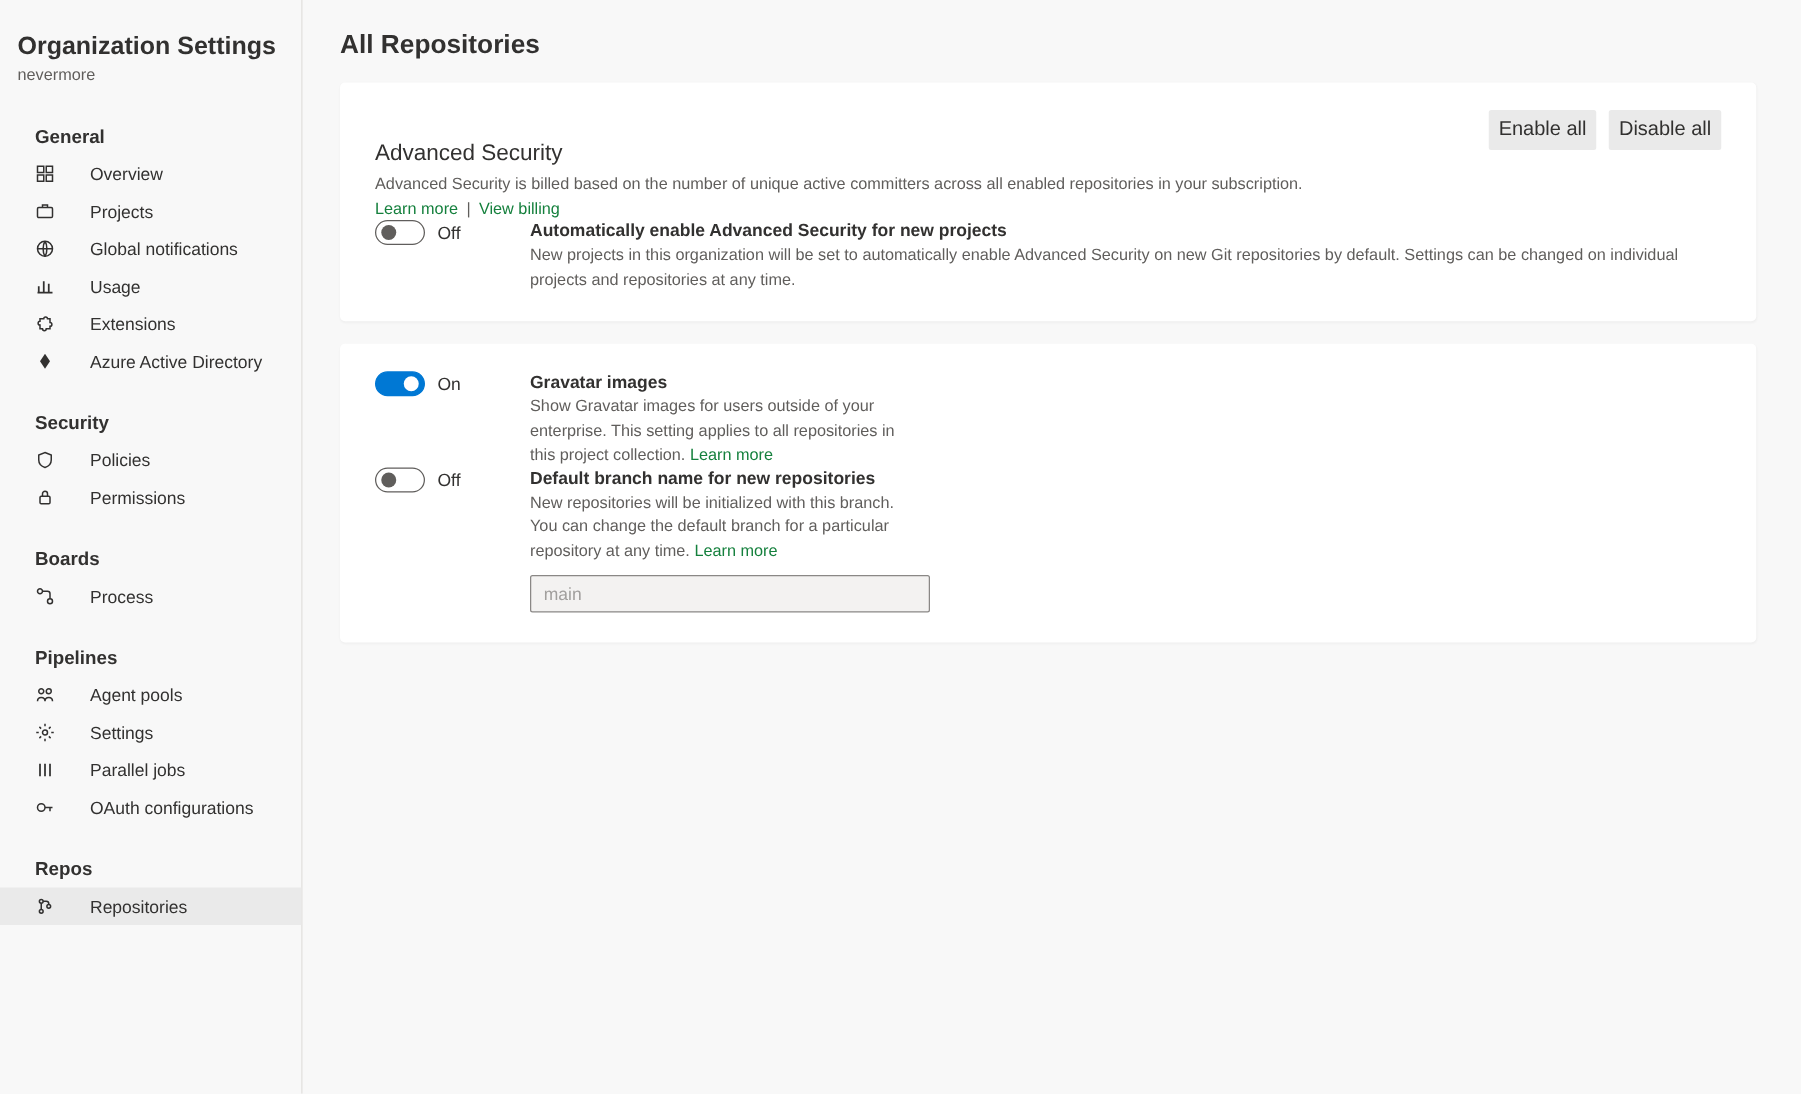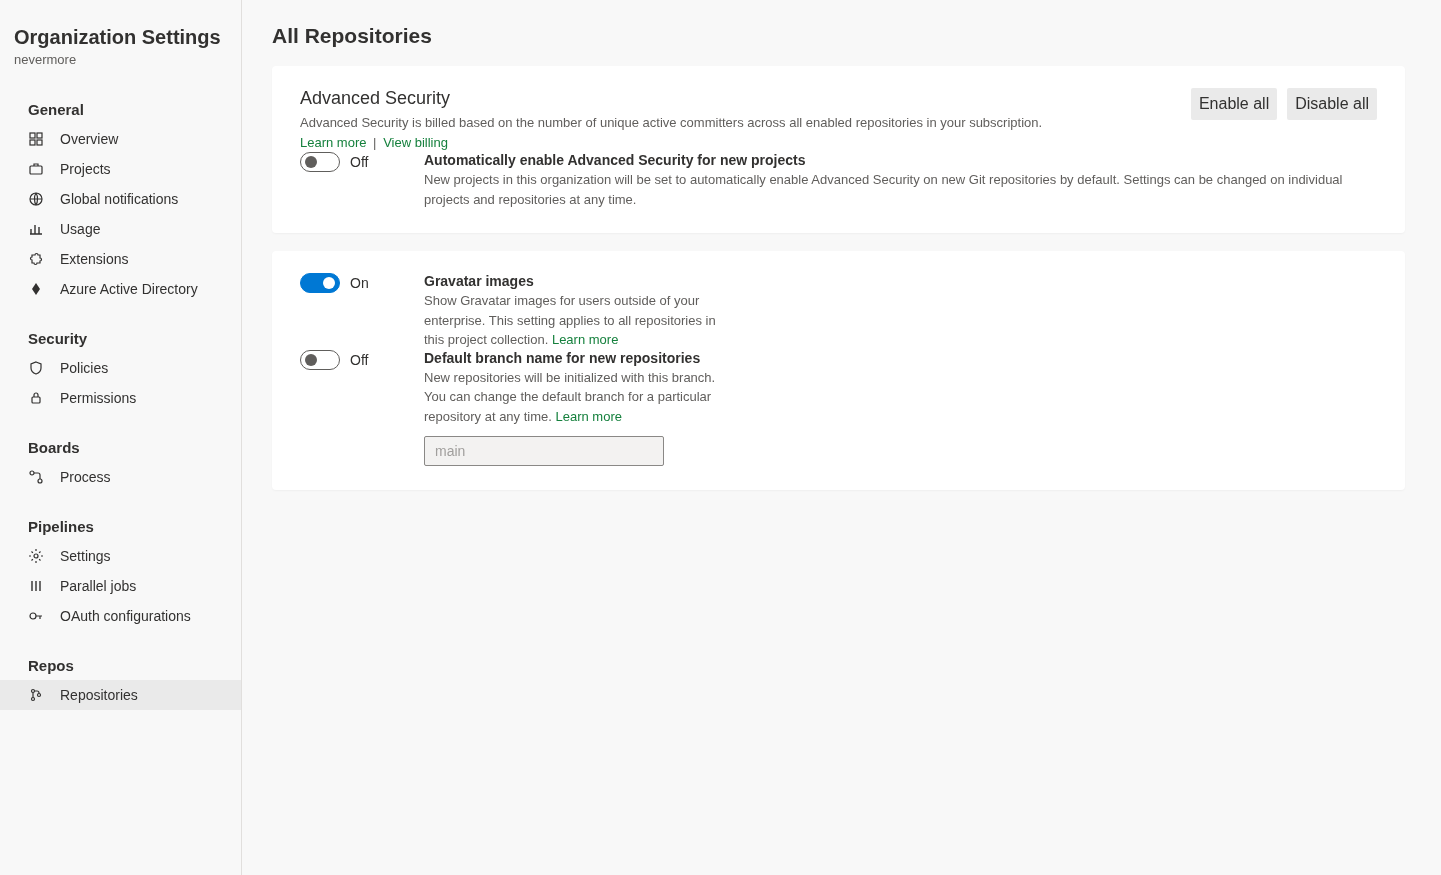--- a/index.html
+++ b/index.html
@@ -39,21 +39,21 @@
     margin-top: 18px;
   }
   .sidebar-group-title {
     font-size: 15px;
     font-weight: 600;
     padding: 8px 14px 6px 28px;
   }
   .sidebar-item {
     display: flex;
     align-items: flex-end;
-    gap: 16px;
+    gap: 28px;
     padding: 7px 14px 7px 28px;
     cursor: pointer;
     color: #323130;
   }
   .sidebar-item.active { background: #eaeaea; }
   .sidebar-item .icon {
     width: 16px;
     height: 16px;
     display: inline-flex;
     align-items: center;
@@ -86,20 +86,21 @@
     display: flex;
     justify-content: space-between;
     align-items: flex-start;
     gap: 24px;
   }
   .card-header-text { flex: 1; }
   .card-title {
     font-size: 18px;
     font-weight: 400;
     margin-bottom: 4px;
+    margin-top: 24px;
   }
   .card-desc {
     font-size: 13px;
     color: #605e5c;
     line-height: 1.5;
   }
   .card-desc .link,
   .link {
     color: #15803d;
     text-decoration: none;
@@ -179,21 +180,21 @@
   }
   .setting-desc {
     font-size: 13px;
     color: #605e5c;
     line-height: 1.5;
   }
   .setting-body.narrow .setting-desc { max-width: 310px; }
 
   .branch-input {
     margin-top: 10px;
-    width: 240px;
+    width: 320px;
     padding: 6px 10px;
     font-size: 14px;
     border: 1px solid #8a8886;
     border-radius: 2px;
     background: #f3f2f1;
     color: #a19f9d;
     font-family: inherit;
   }
   .branch-input::placeholder { color: #a19f9d; }
 </style>
@@ -294,20 +295,30 @@
             <circle cx="12" cy="12" r="2"></circle>
             <path d="M6 4h4a2 2 0 012 2v4"></path>
           </svg>
       </span>
       <span class="sidebar-item-label">Process</span>
     </div>
   </div>
 
   <div class="sidebar-group">
     <div class="sidebar-group-title">Pipelines</div>
+    <div class="sidebar-item">
+      <span class="icon">
+        <svg viewBox="0 0 16 16" fill="none" stroke="currentColor" stroke-width="1.2">
+            <circle cx="5" cy="5" r="2"></circle>
+            <circle cx="11" cy="5" r="2"></circle>
+            <path d="M2 13c0-2 1.5-3 3-3s3 1 3 3M8 13c0-2 1.5-3 3-3s3 1 3 3"></path>
+          </svg>
+      </span>
+      <span class="sidebar-item-label">Agent pools</span>
+    </div>
     <div class="sidebar-item">
       <span class="icon">
         <svg viewBox="0 0 16 16" fill="none" stroke="currentColor" stroke-width="1.2">
             <circle cx="8" cy="8" r="2"></circle>
             <path d="M8 1v2M8 13v2M1 8h2M13 8h2M3.5 3.5l1.4 1.4M11.1 11.1l1.4 1.4M3.5 12.5l1.4-1.4M11.1 4.9l1.4-1.4"></path>
           </svg>
       </span>
       <span class="sidebar-item-label">Settings</span>
     </div>
     <div class="sidebar-item">

